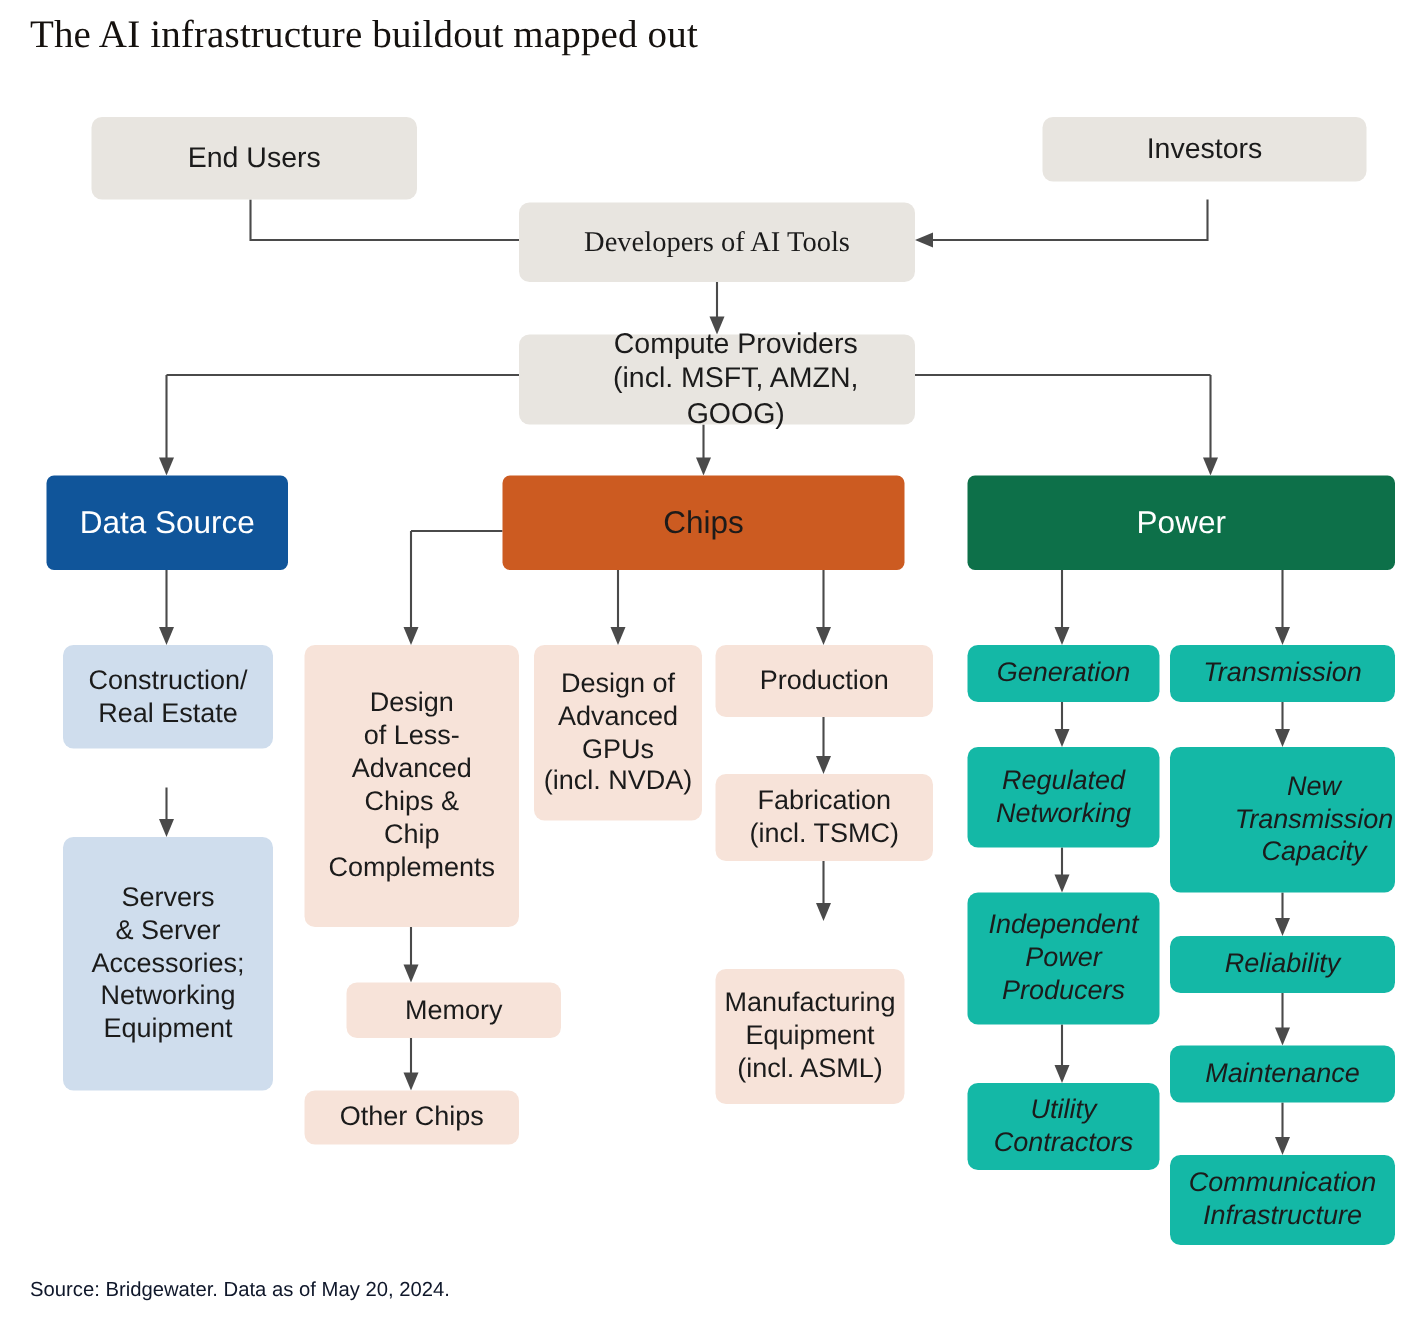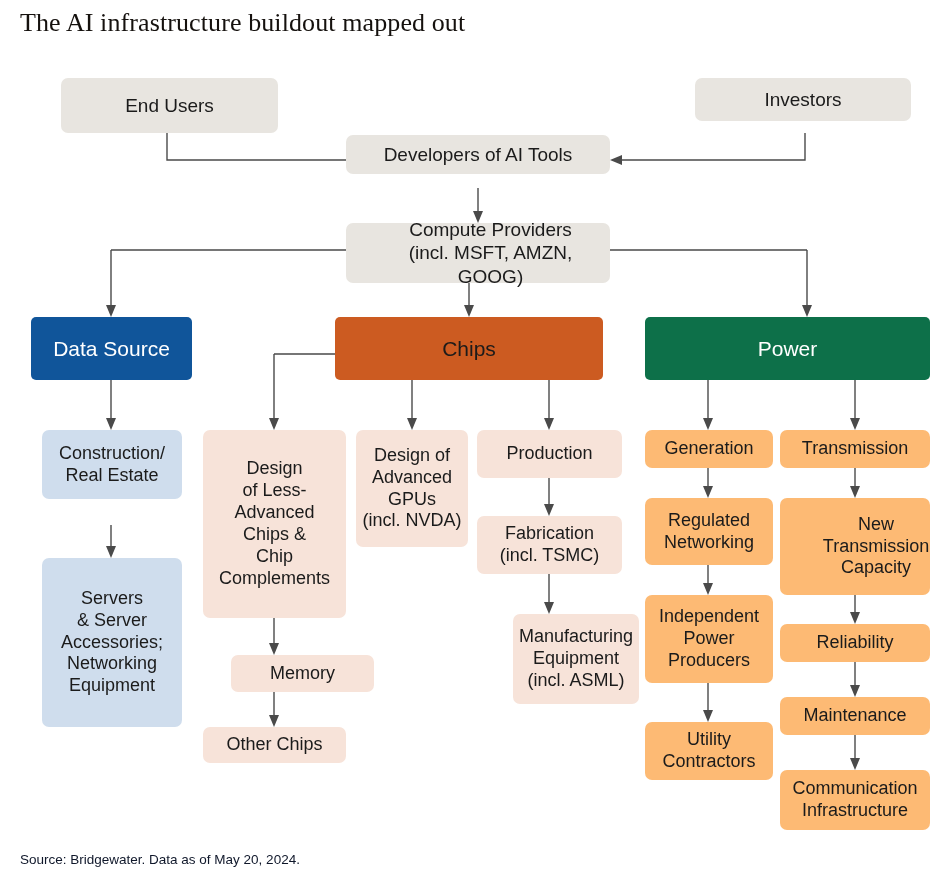--- a/index.html
+++ b/index.html
@@ -51,21 +51,21 @@
     line-height: 1.22;
     padding: 2px 6px;
     white-space: pre-line;
   }
   .n-neutral { background: #e8e5e0; color: #1b1b1b; font-size: 19px; }
   .n-blue-head { background: #10559a; color: #ffffff; font-size: 21px; border-radius: 5px; }
   .n-orange-head { background: #cc5b21; color: #1d1b1a; font-size: 21px; border-radius: 5px; }
   .n-green-head { background: #0d7049; color: #ffffff; font-size: 21px; border-radius: 5px; }
   .n-blue { background: #cfdded; color: #1b1b1b; font-size: 18px; }
   .n-peach { background: #f7e3d9; color: #1b1b1b; font-size: 18px; }
-  .n-mint { background: #fdba74; color: #1b1b1b; font-size: 18px; }
+  .n-mint { background: #14b8a6; color: #1b1b1b; font-size: 18px; font-style: italic; }
   svg line, svg path { stroke: #4a4a4a; stroke-width: 1.4px; fill: none; }
   svg polygon.ahead { fill: #4a4a4a; stroke: none; }
 </style>
 </head>
 <body>
 
 <div id="title">The AI infrastructure buildout mapped out</div>
 
 <svg id="canvas" viewBox="0 0 944 886">
 
@@ -126,21 +126,21 @@
   <line x1="855" y1="662" x2="855" y2="688"></line>
   <polygon class="ahead" points="855,697 850,685 860,685"></polygon>
   <line x1="855" y1="735" x2="855" y2="761"></line>
   <polygon class="ahead" points="855,770 850,758 860,758"></polygon>
 </svg>
 
 <div class="node n-neutral" style="left:61px; top:78px; width:217px; height:55px;">End Users</div>
 
 <div class="node n-neutral" style="left:695px; top:78px; width:216px; height:43px;">Investors</div>
 
-<div class="node n-neutral" style="left:346px; top:135px; width:264px; height:39px;">Developers of AI Tools</div>
+<div class="node n-neutral" style="left:346px; top:135px; width:264px; height:53px;font-family:Liberation Serif, serif;">Developers of AI Tools</div>
 
 <div class="node n-neutral" style="left:346px; top:223px; width:264px; height:60px;padding-left:31px;">Compute Providers
 (incl. MSFT, AMZN, GOOG)</div>
 
 <div class="node n-blue-head" style="left:31px; top:317px; width:161px; height:63px;">Data Source</div>
 
 <div class="node n-orange-head" style="left:335px; top:317px; width:268px; height:63px;">Chips</div>
 
 <div class="node n-green-head" style="left:645px; top:317px; width:285px; height:63px;">Power</div>
 
@@ -167,21 +167,21 @@
 <div class="node n-peach" style="left:356px; top:430px; width:112px; height:117px;">Design of
 Advanced
 GPUs
 (incl. NVDA)</div>
 
 <div class="node n-peach" style="left:477px; top:430px; width:145px; height:48px;">Production</div>
 
 <div class="node n-peach" style="left:477px; top:516px; width:145px; height:58px;">Fabrication
 (incl. TSMC)</div>
 
-<div class="node n-peach" style="left:477px; top:614px; width:126px; height:90px;margin-left:36px;">Manufacturing
+<div class="node n-peach" style="left:477px; top:646px; width:126px; height:90px;">Manufacturing
 Equipment
 (incl. ASML)</div>
 
 <div class="node n-mint" style="left:645px; top:430px; width:128px; height:38px;">Generation</div>
 
 <div class="node n-mint" style="left:645px; top:498px; width:128px; height:67px;">Regulated
 Networking</div>
 
 <div class="node n-mint" style="left:645px; top:595px; width:128px; height:88px;">Independent
 Power

